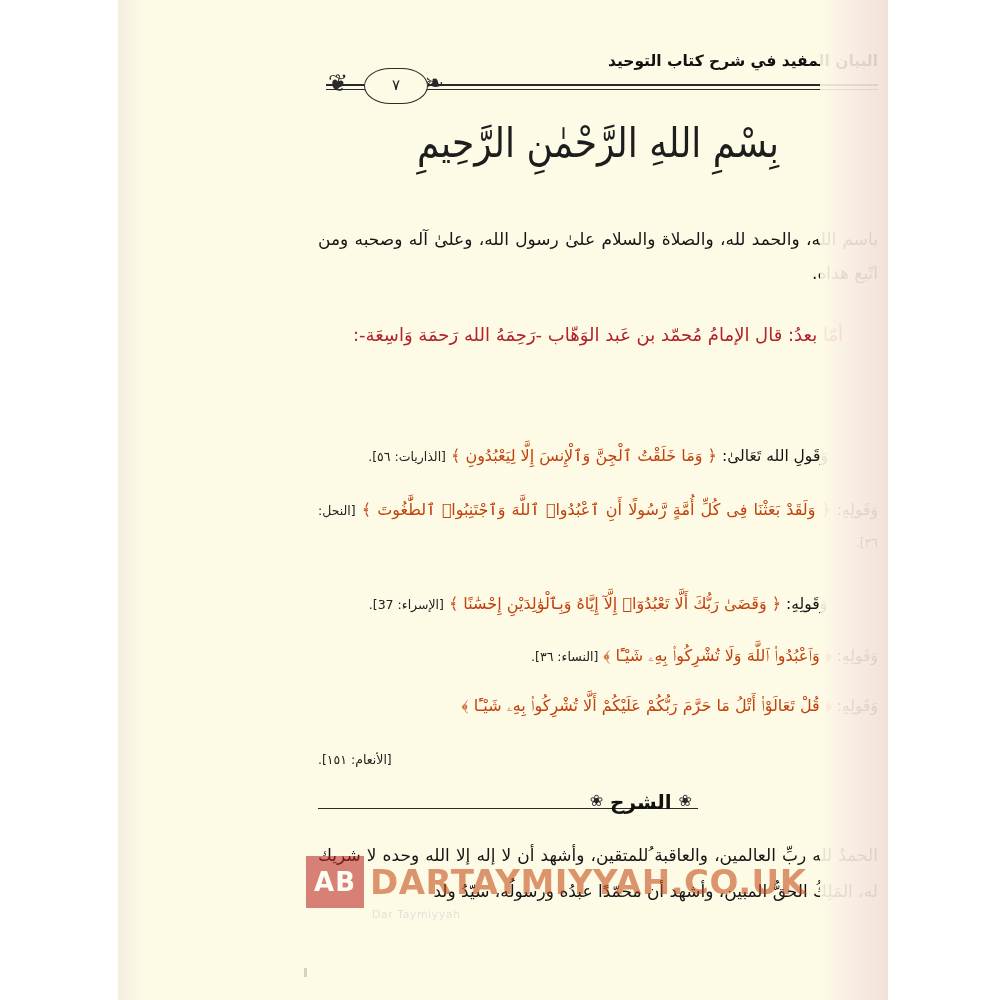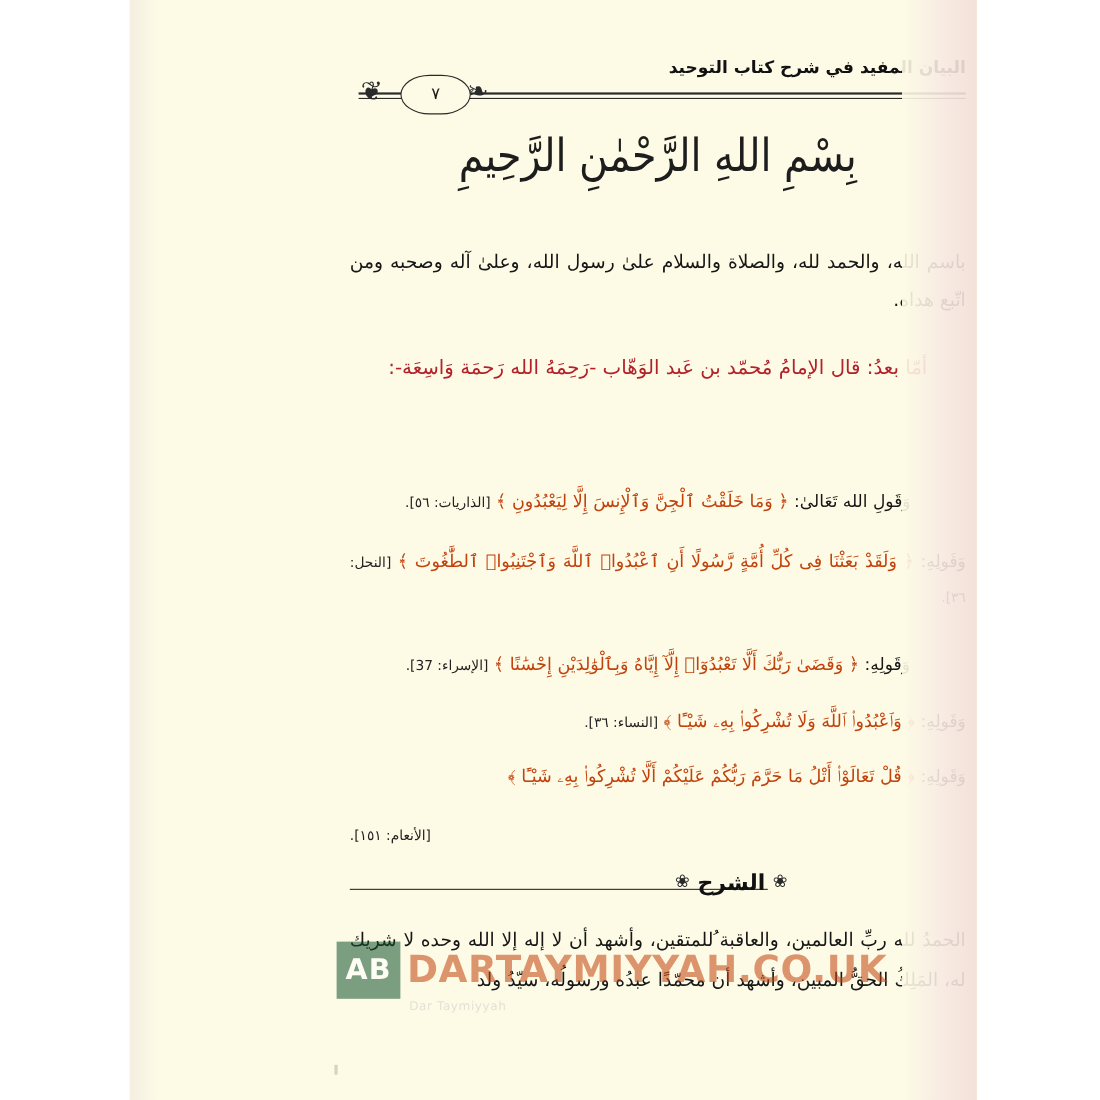--- a/index.html
+++ b/index.html
@@ -200,21 +200,21 @@
   #q2 { top: 494px; }
   #q3 { top: 588px; text-align: center; }
   #q4 { top: 640px; text-align: right; }
   #q5 { top: 690px; }
   #q5-ref { top: 744px; text-align: left; }
 
   
   #sharh-row {
     position: absolute;
     top: 790px;
-    right: 32px;
+    right: 56px;
     left: 40px;
     height: 40px;
   }
   #sharh-rule {
     position: absolute;
     top: 18px;
     left: 0;
     width: 380px;
     border-top: 1.6px solid #2a2a2a;
   }
@@ -243,21 +243,21 @@
     height: 96px;
     pointer-events: none;
     opacity: .55;
   }
   #wm-box {
     position: absolute;
     left: 0;
     top: 0;
     width: 58px;
     height: 52px;
-    background: #14532d;
+    background: #b91c1c;
     color: #ffffff;
     font-size: 26px;
     font-weight: bold;
     text-align: center;
     line-height: 52px;
     letter-spacing: 1px;
     direction: ltr;
   }
   #wm-text {
     position: absolute;

